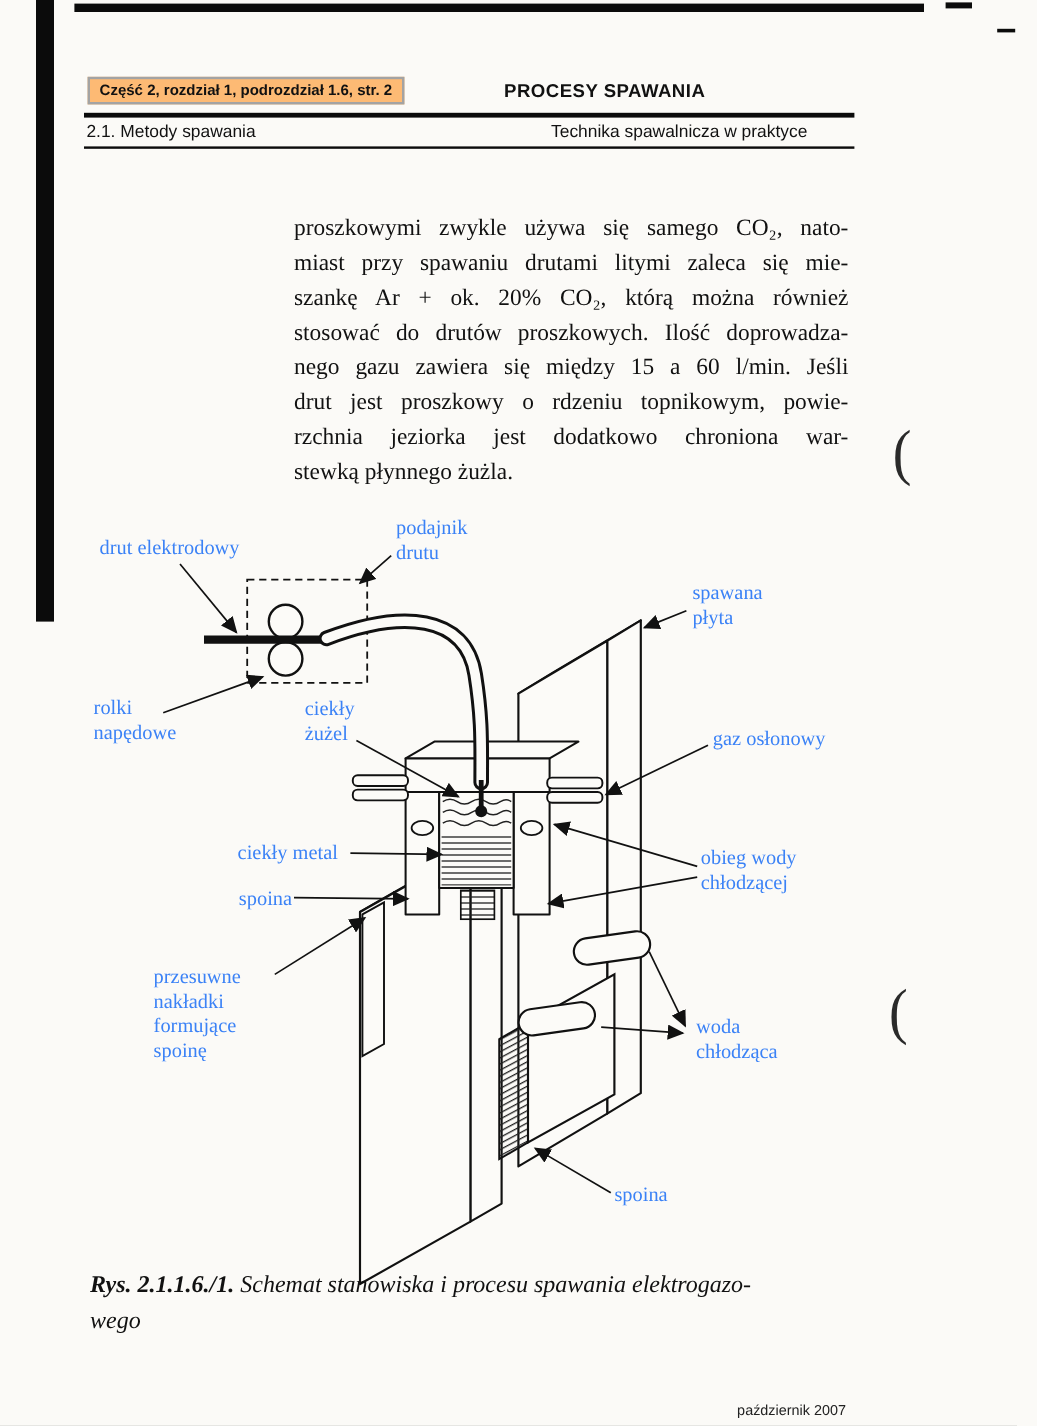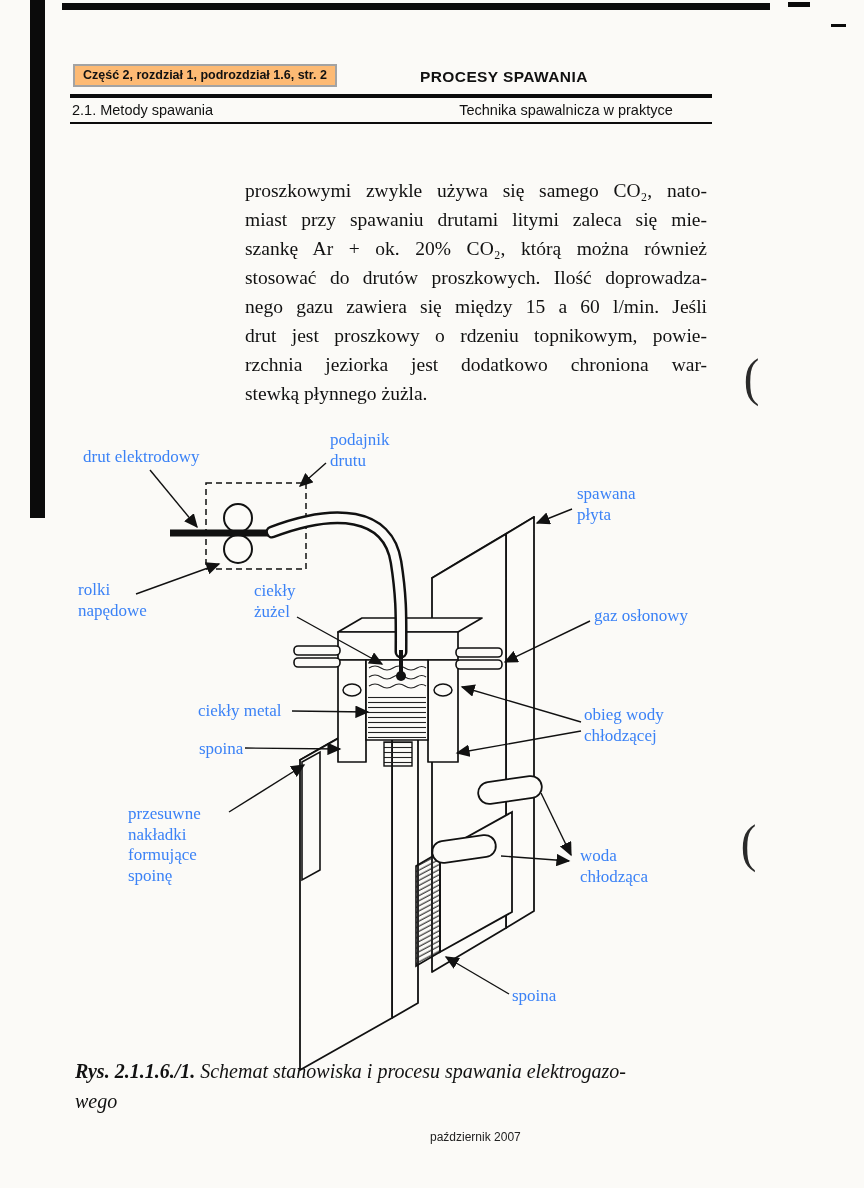--- a/index.html
+++ b/index.html
@@ -28,21 +28,21 @@
     font-size:19.5px; line-height:29px; }
   .bl { text-align:justify; text-align-last:justify; }
   .bl.last { text-align-last:left; }
   
   .figsvg { position:absolute; left:0; top:0; }
   .fl { position:absolute; font-size:17px; line-height:1.22; white-space:pre-line; color:#3b82f6; }
   
   .caption { position:absolute; left:75px; top:1056px; width:645px;
     font-size:20px; line-height:1.5;font-style:italic; }
   .b { font-weight:bold; }
-  .footer { position:absolute; left:430px; top:1130px; width:275px; 
+  .footer { position:absolute; left:430px; top:1168px; width:275px; text-align:right;
     font:12px "Liberation Sans",sans-serif; color:#222; }
 </style>
 </head>
 <body>
 
 <div class="page">
 
   <div class="art" style="left:62px;top:3px;width:708px;height:7px;"></div>
   <div class="art" style="left:788px;top:2px;width:22px;height:5px;"></div>
   <div class="art" style="left:831px;top:24px;width:15px;height:3px;"></div>

